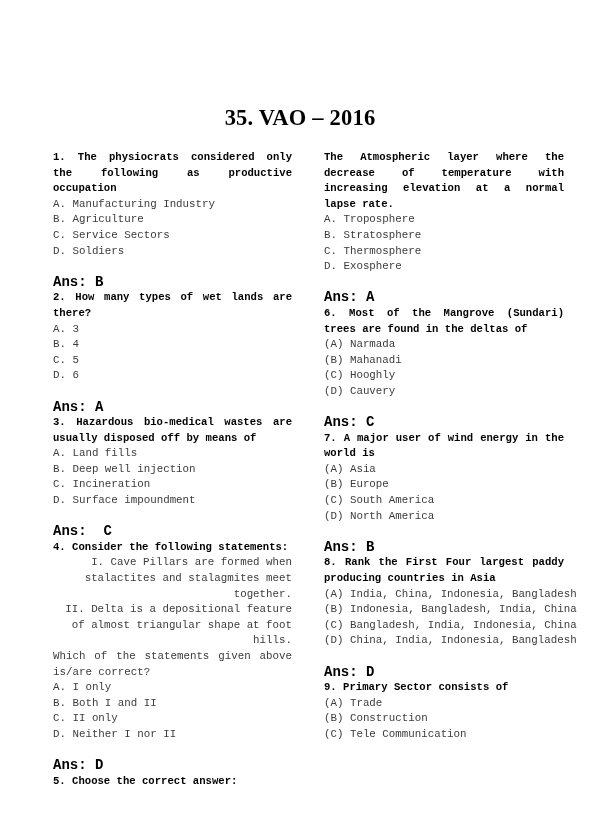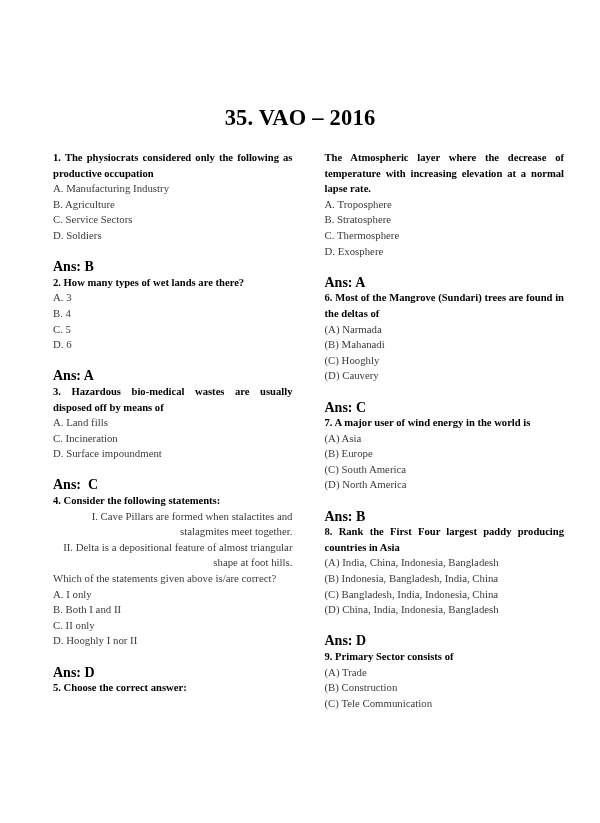--- a/index.html
+++ b/index.html
@@ -33,20 +33,21 @@
     letter-spacing: 0.2px;
     color: #000000;
   }
   .columns {
     position: absolute;
     top: 150px;
     left: 53px;
     width: 511px;
     display: flex;
     gap: 32px;
+    font-family: Liberation Mono, monospace;
   }
   .col {
     width: 240px;
   }
   .block {
     margin: 0;
   }
   .q {
     font-weight: bold;
     font-size: 10.6px;
@@ -110,34 +111,35 @@
           <p class="opt">A. 3</p>
           <p class="opt">B. 4</p>
           <p class="opt">C. 5</p>
           <p class="opt">D. 6</p>
           <div class="gap"></div>
           <p class="ans">Ans: A</p>
         </div>
         <div class="block">
           <p class="q">3. Hazardous bio-medical wastes are usually disposed off by means of</p>
           <p class="opt">A. Land fills</p>
+          <p class="opt">B. Deep well injection</p>
           <p class="opt">C. Incineration</p>
           <p class="opt">D. Surface impoundment</p>
           <div class="gap"></div>
           <p class="ans">Ans:  C</p>
         </div>
         <div class="block">
           <p class="q">4. Consider the following statements:</p>
           <p class="stmt">I. Cave Pillars are formed when stalactites and stalagmites meet together.</p>
           <p class="stmt">II. Delta is a depositional feature of almost triangular shape at foot hills.</p>
           <p class="stmt just">Which of the statements given above is/are correct?</p>
           <p class="opt">A. I only</p>
           <p class="opt">B. Both I and II</p>
           <p class="opt">C. II only</p>
-          <p class="opt">D. Hooghly I nor II</p>
+          <p class="opt">D. Neither I nor II</p>
           <div class="gap"></div>
           <p class="ans">Ans: D</p>
         </div>
         <div class="block">
           <p class="q">5. Choose the correct answer:</p>
         </div>
       </div>
     <div class="col" id="col-right">
         <div class="block">
           <p class="q">The Atmospheric layer where the decrease of temperature with increasing elevation at a normal lapse rate.</p>

